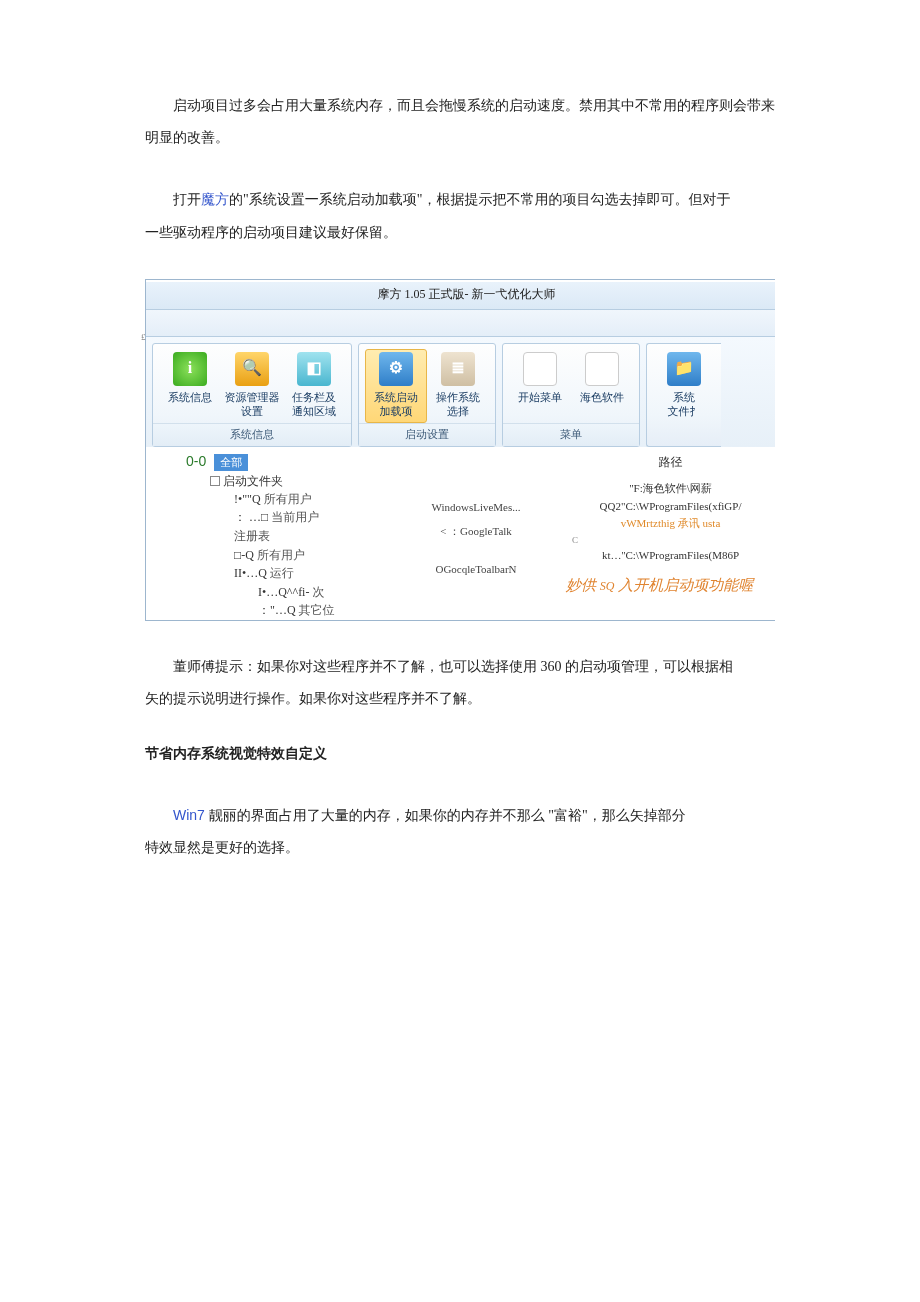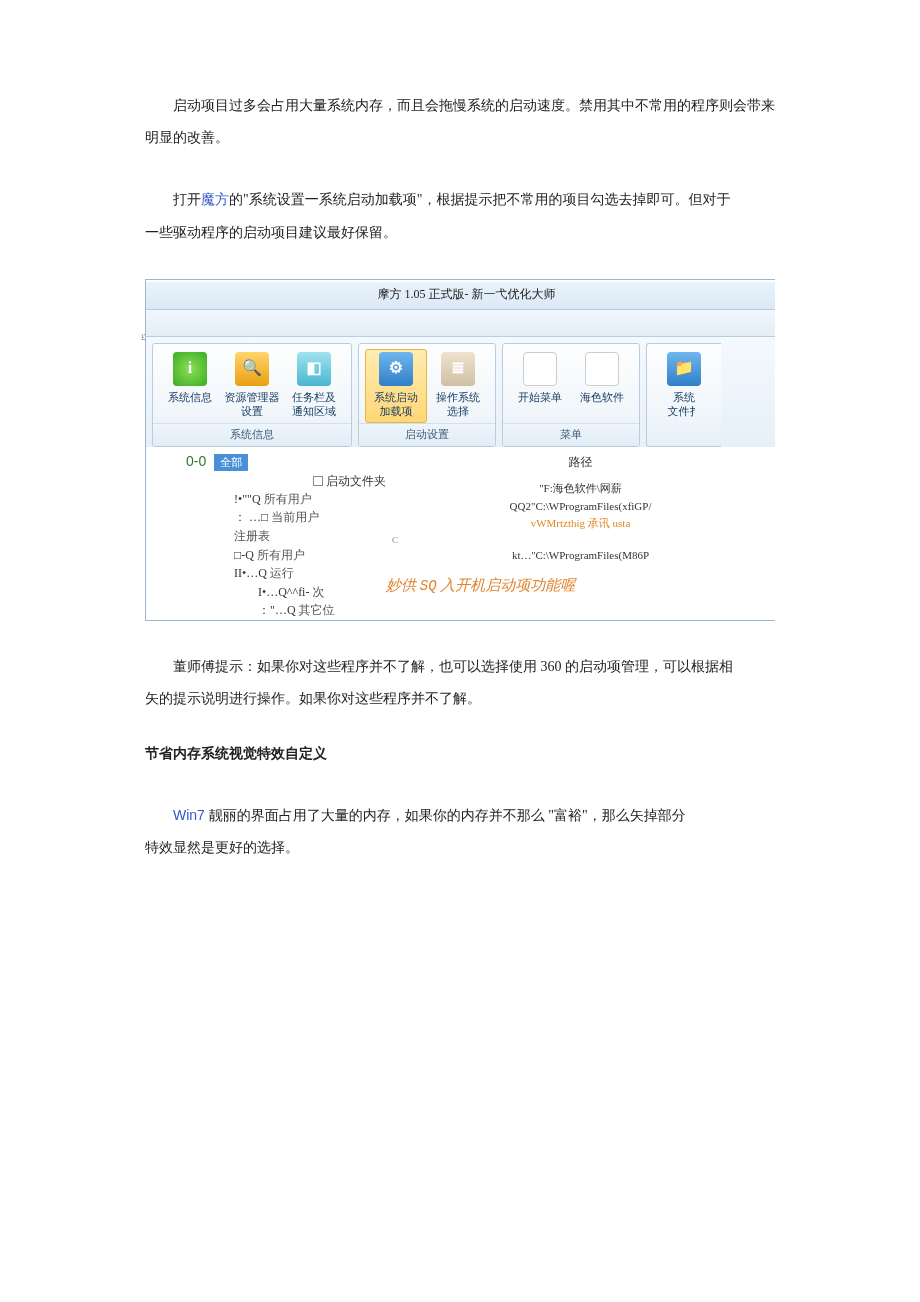--- a/index.html
+++ b/index.html
@@ -38,34 +38,34 @@
   .ticon.mix { background: #fff; border:1px solid #ccc; display:grid; grid-template-columns:1fr 1fr; grid-template-rows:1fr 1fr;}
   .mix > span:nth-child(1){background:#3d9be6;}
   .mix > span:nth-child(2){background:#e0412f;}
   .mix > span:nth-child(3){background:#f2c52f;}
   .mix > span:nth-child(4){background:#4aa84a;}
 
   .midpanel { display: flex; padding: 6px 0 0 40px; }
   .treecol { width: 200px; font-size: 12px; }
   .tree-l0 { color: #2a7a2a; font-family: Arial; font-size: 14px; }
   .pill { display:inline-block; background:#4a90d9; color:#fff; font-size:11px; padding:1px 6px; margin-left:4px; font-family: Liberation Serif, serif;}
-  .tree-l1 { padding-left: 24px; color:#333; margin-top:2px;text-align:right;}
+  .tree-l1 { padding-left: 24px; color:#333; margin-top:2px;}
   .tree-row { padding-left: 48px; color:#333; font-family:"Times New Roman","SimSun"; line-height:1.55; }
   .tree-row .sym { font-family: "Times New Roman", serif; }
   .tree-lbl { font-size:12px; color:#555; }
   .checkbox { display:inline-block; width:10px; height:10px; border:1px solid #888; margin-right:3px; position:relative; top:1px;}
 
   .col2 { width: 180px; font-size: 11px; color:#444; padding-top: 42px; line-height: 2.2; text-align:center;}
   .col3 { flex:1; font-size: 11px; color:#444; padding-top: 0; line-height:1.6; text-align:center;}
   .pathhdr { font-size:12px; color:#333; margin-bottom:8px;}
   .pathline { color:#333; }
   .pathline.orange { color:#e08a2a; }
   .pathsmall { font-size:9px; color:#888; text-align:left; padding-left:6px;}
   .footnote { color:#e08430; font-style: italic; font-size: 15px; font-family: "STKaiti","KaiTi","SimSun",serif; padding: 8px 0 10px 0; text-align:left;}
-  .footnote .sq { font-family: Liberation Mono, monospace; font-style: italic; font-size:14px; }
+  .footnote .sq { font-family: Liberation Serif, serif; font-style: italic; font-size:12px; }
 </style>
 </head>
 <body>
 
 <div class="page">
 
   <p class="para">启动项目过多会占用大量系统内存，而且会拖慢系统的启动速度。禁用其中不常用的程序则会带来明显的改善。</p>
 
   <p class="para2">
     <span>打开</span><span class="link">魔方</span><span>的"系统设置一系统启动加载项"，根据提示把不常用的项目勾选去掉即可。但对于</span>
@@ -151,20 +151,25 @@
         <div id="treerows">
             <div class="tree-row"><span class="sym">!•""Q </span><span class="tree-lbl">所有用户</span></div>
             <div class="tree-row"><span class="sym">：  …□ </span><span class="tree-lbl">当前用户</span></div>
             <div class="tree-row" style="padding-left: 48px;"><span class="sym"> </span><span class="tree-lbl">注册表</span></div>
             <div class="tree-row"><span class="sym">□-Q </span><span class="tree-lbl">所有用户</span></div>
             <div class="tree-row"><span class="sym">II•…Q </span><span class="tree-lbl">运行</span></div>
             <div class="tree-row" style="padding-left: 72px;"><span class="sym">I•…Q^^fi- </span><span class="tree-lbl">次</span></div>
             <div class="tree-row" style="padding-left: 72px;"><span class="sym">："…Q </span><span class="tree-lbl">其它位</span></div>
           </div>
       </div>
+      <div class="col2">
+        <div>WindowsLiveMes...</div>
+        <div>&lt; ：GoogleTalk</div>
+        <div style="padding-top:14px">OGocqleToalbarN</div>
+      </div>
       <div class="col3">
         <div class="pathhdr">路径</div>
         <div class="pathline">"F:海色软件\网薪</div>
         <div class="pathline">QQ2"C:\WProgramFiles(xfiGP/</div>
         <div class="pathline orange">vWMrtzthig 承讯 usta</div>
         <div class="pathsmall">C</div>
         <div class="pathline">kt…''C:\WProgramFiles(M86P</div>
         <div class="footnote">
           <span>妙供 </span><span class="sq">SQ</span><span> 入开机启动项功能喔</span>
         </div>

